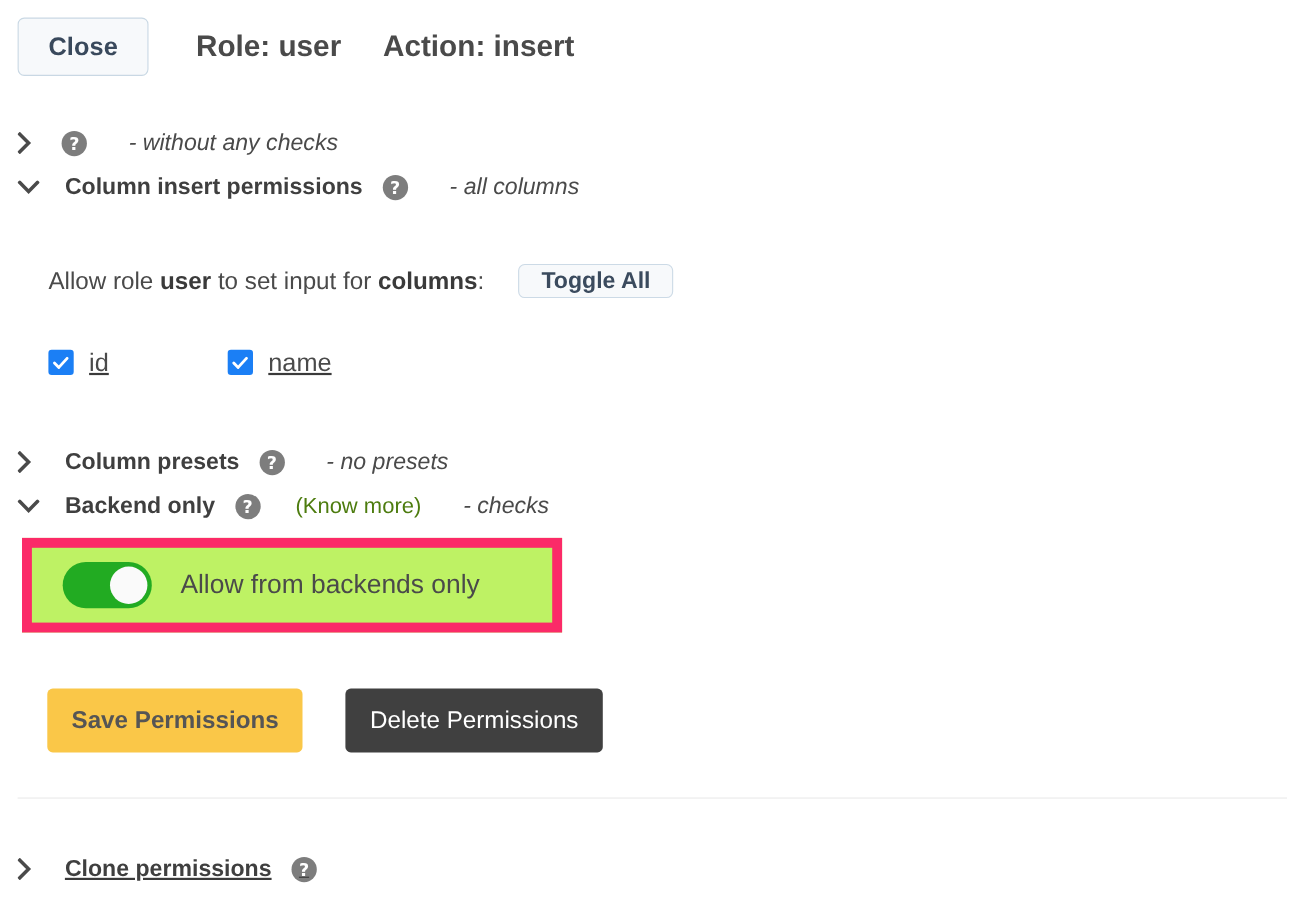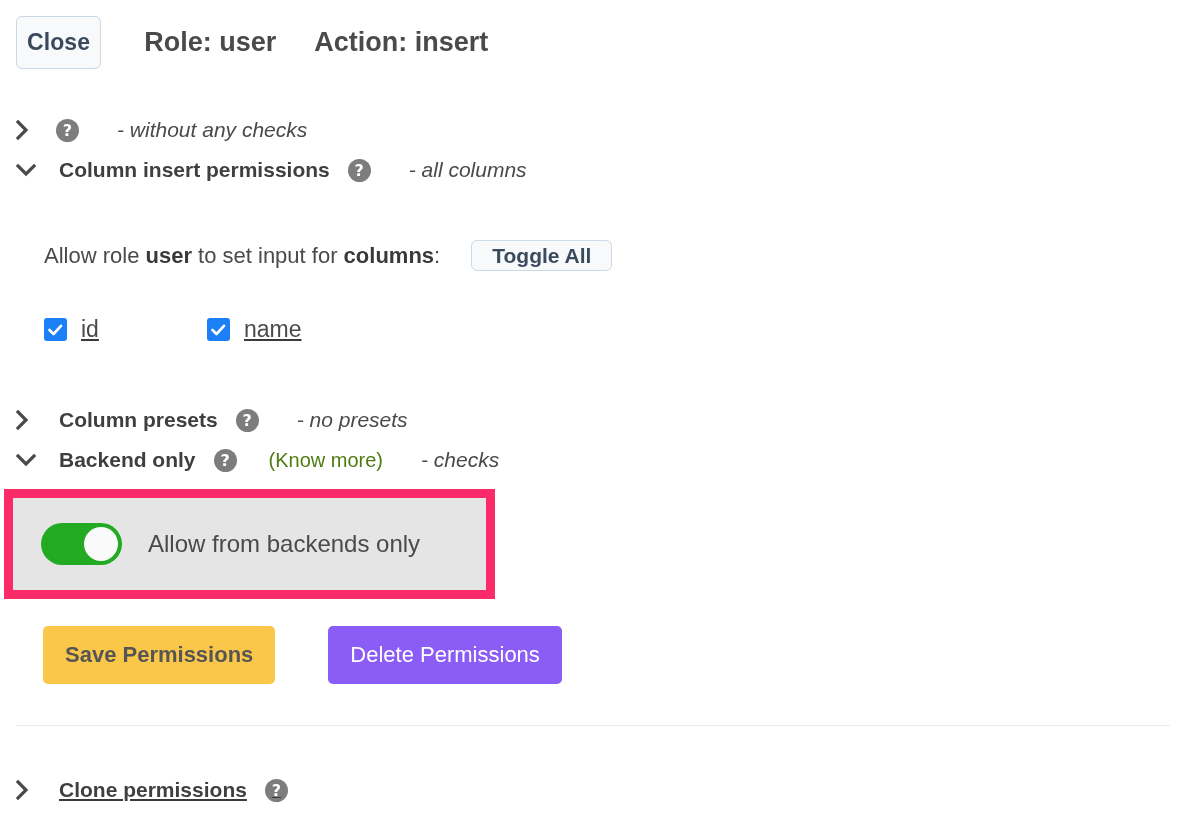--- a/index.html
+++ b/index.html
@@ -22,21 +22,21 @@
     position: absolute;
     left: 16px;
     top: 16px;
     display: flex;
     align-items: center;
     gap: 0;
   }
   .close-btn {
     box-sizing: border-box;
     height: 53px;
-    padding: 0 10px;
+    padding: 0 27px;
     display: inline-flex;
     align-items: center;
     justify-content: center;
     background: #f7f9fb;
     border: 1px solid #c9d8e4;
     border-radius: 6px;
     color: #39495c;
     font-size: 23px;
     font-weight: bold;
     letter-spacing: 0.1px;
@@ -167,27 +167,27 @@
   .cbox svg { display:block; }
   .cbox-label {
     font-size: 23px;
     color: #4a4a4a;
     margin-left: 14px;
   }
 
   
   .highlight-box {
     position: absolute;
-    left: 4px;
+    left: 20px;
     top: 489px;
     width: 491px;
-    height: 110px;
+    height: 86px;
     box-sizing: border-box;
     border: 9px solid #fb2a68;
-    background: #e5e5e5;
+    background: #bef264;
     display: flex;
     align-items: center;
   }
   .switch {
     flex: none;
     margin-left: 28px;
     width: 81px;
     height: 42px;
     border-radius: 21px;
     background: #22ab22;
@@ -228,22 +228,22 @@
     font-size: 22px;
     cursor: pointer;
     font-family: "Liberation Sans", sans-serif;
   }
   .btn-save {
     background: #fac748;
     color: #555555;
     font-weight: bold;
   }
   .btn-delete {
-    margin-left: 53px;
-    background: #8b5cf6;
+    margin-left: 39px;
+    background: #404040;
     color: #ffffff;
     font-weight: normal;
   }
 
   
   .divider {
     position: absolute;
     left: 16px;
     top: 725px;
     width: 1154px;

